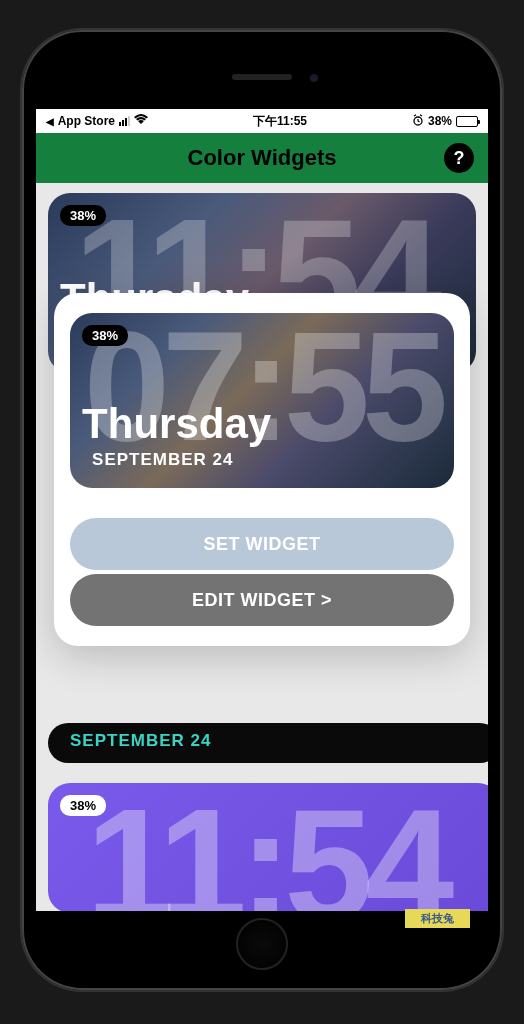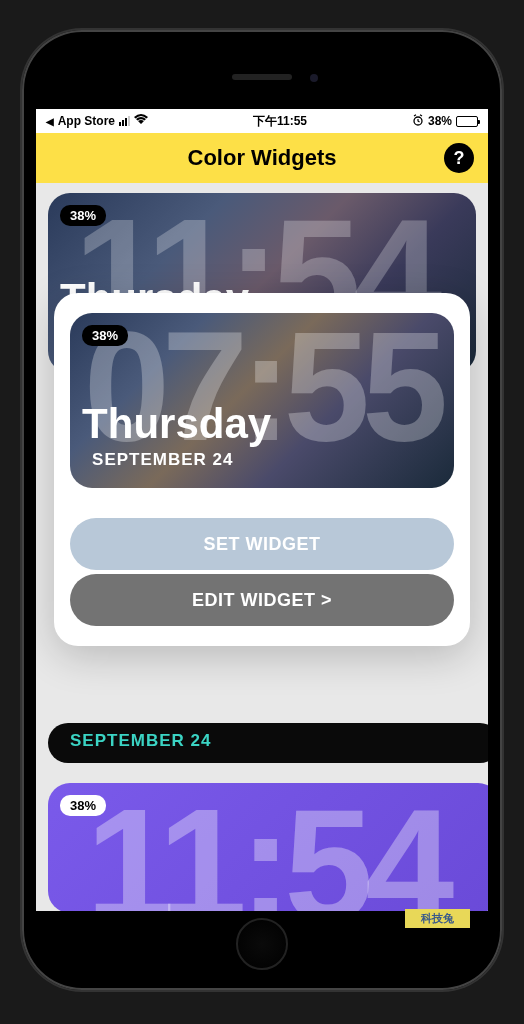--- a/index.html
+++ b/index.html
@@ -103,21 +103,21 @@
       border-radius: 0 1px 1px 0;
     }
     .battery-fill {
       height: 100%;
       width: 38%;
       background: #000;
       border-radius: 1px;
     }
     .app-header {
       height: 50px;
-      background: #fde047;
+      background: #15803d;
       display: flex;
       align-items: center;
       justify-content: center;
       position: relative;
     }
     .app-title {
       font-size: 22px;
       font-weight: 800;
       color: #000;
     }

